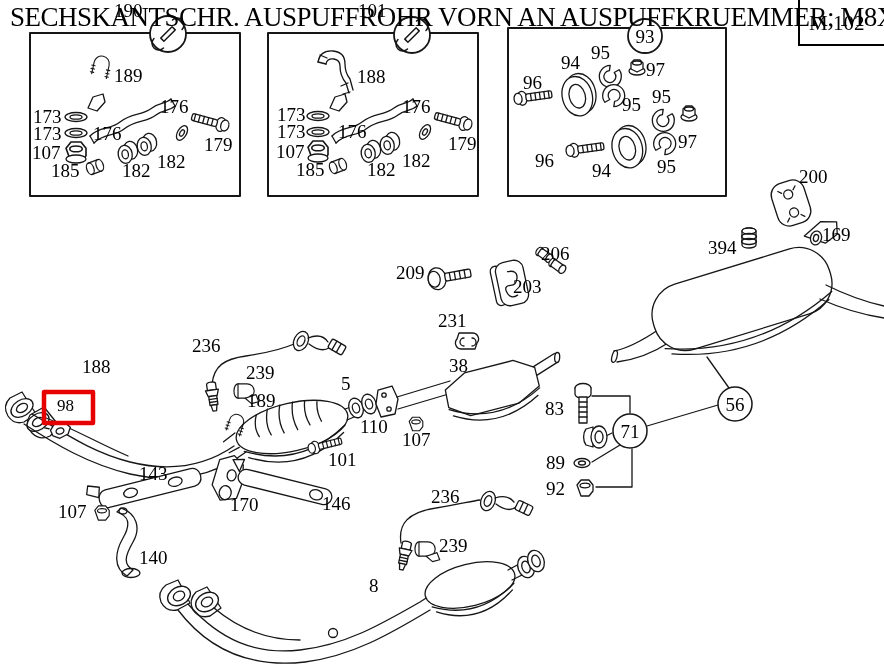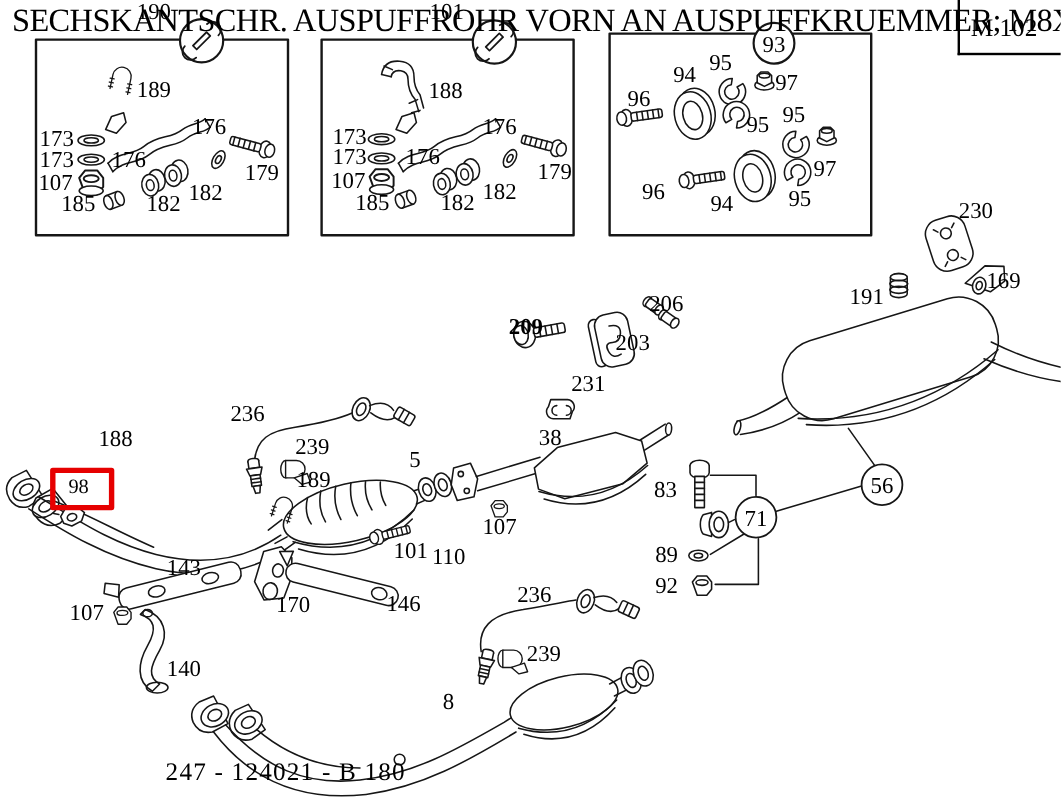--- a/index.html
+++ b/index.html
@@ -386,46 +386,45 @@
       <span class="lbl" style="left: 652px; top: 87px;">95</span>
       <span class="lbl" style="left: 535px; top: 151px;">96</span>
       <span class="lbl" style="left: 592px; top: 161px;">94</span>
       <span class="lbl" style="left: 678px; top: 132px;">97</span>
       <span class="lbl" style="left: 657px; top: 157px;">95</span>
       <span class="lbl" style="left: 192px; top: 336px;">236</span>
       <span class="lbl" style="left: 82px; top: 357px;">188</span>
       <span class="lbl" style="left: 57px; top: 397px; font-size: 17px;">98</span>
       <span class="lbl" style="left: 246px; top: 363px;">239</span>
       <span class="lbl" style="left: 247px; top: 391px;">189</span>
-      <span class="lbl" style="left: 424px; top: 263px; font-weight: bold;">209</span>
+      <span class="lbl" style="left: 396px; top: 263px;">209</span>
       <span class="lbl" style="left: 541px; top: 244px;">206</span>
       <span class="lbl" style="left: 513px; top: 277px;">203</span>
-      <span class="lbl" style="left: 476px; top: 311px;">231</span>
+      <span class="lbl" style="left: 438px; top: 311px;">231</span>
       <span class="lbl" style="left: 449px; top: 356px;">38</span>
       <span class="lbl" style="left: 341px; top: 374px;">5</span>
-      <span class="lbl" style="left: 360px; top: 417px; margin-top: 38px;">110</span>
+      <span class="lbl" style="left: 360px; top: 417px;">110</span>
       <span class="lbl" style="left: 402px; top: 430px;">107</span>
       <span class="lbl" style="left: 328px; top: 450px;">101</span>
       <span class="lbl" style="left: 545px; top: 399px;">83</span>
       <span class="lbl" style="left: 546px; top: 453px;">89</span>
       <span class="lbl" style="left: 546px; top: 479px;">92</span>
-      <span class="lbl" style="left: 799px; top: 167px;">230</span>
-      <span class="lbl" style="left: 708px; top: 238px;">191</span>
+      <span class="lbl" style="left: 799px; top: 167px;">200</span>
+      <span class="lbl" style="left: 708px; top: 238px;">394</span>
       <span class="lbl" style="left: 822px; top: 225px;">169</span>
       <span class="lbl" style="left: 139px; top: 464px;">143</span>
       <span class="lbl" style="left: 230px; top: 495px; text-align: center;">170</span>
       <span class="lbl" style="left: 322px; top: 494px;">146</span>
       <span class="lbl" style="left: 58px; top: 502px;">107</span>
       <span class="lbl" style="left: 139px; top: 548px;">140</span>
       <span class="lbl" style="left: 431px; top: 487px;">236</span>
       <span class="lbl" style="left: 439px; top: 536px;">239</span>
       <span class="lbl" style="left: 369px; top: 576px;">8</span>
     </div>
 
   <div class="title">SECHSKANTSCHR. AUSPUFFROHR VORN AN AUSPUFFKRUEMMER; M8X60</div>
 
   <div class="module-box">
     <span>M 102</span>
   </div>
 
-  <div class="footer">247 - 124021 - B 180</div>
 
 </div>
 
 </body></html>

